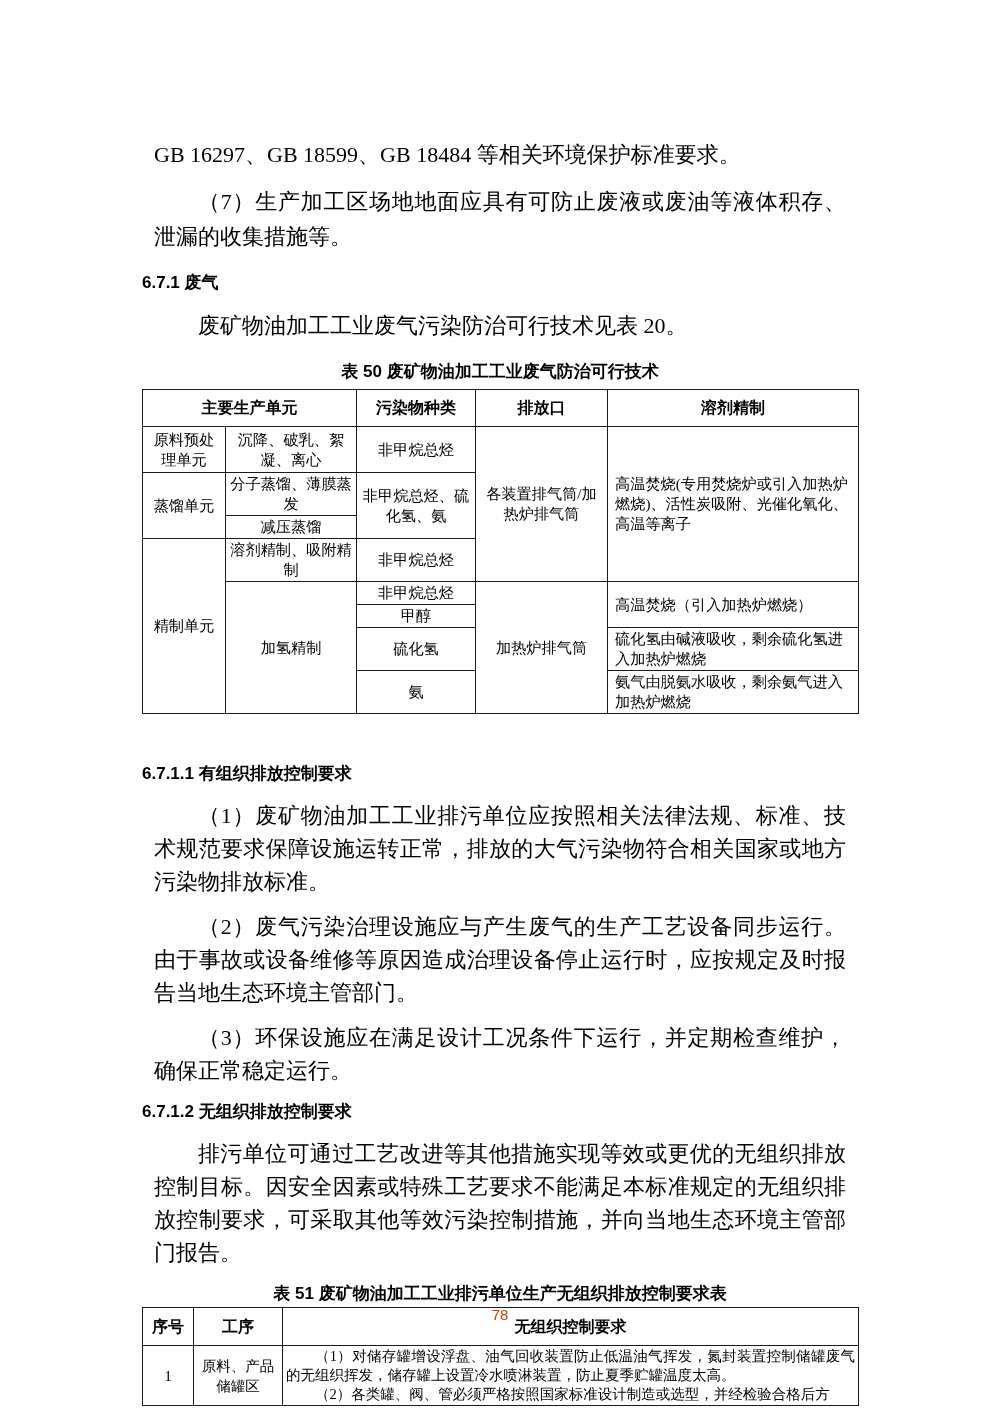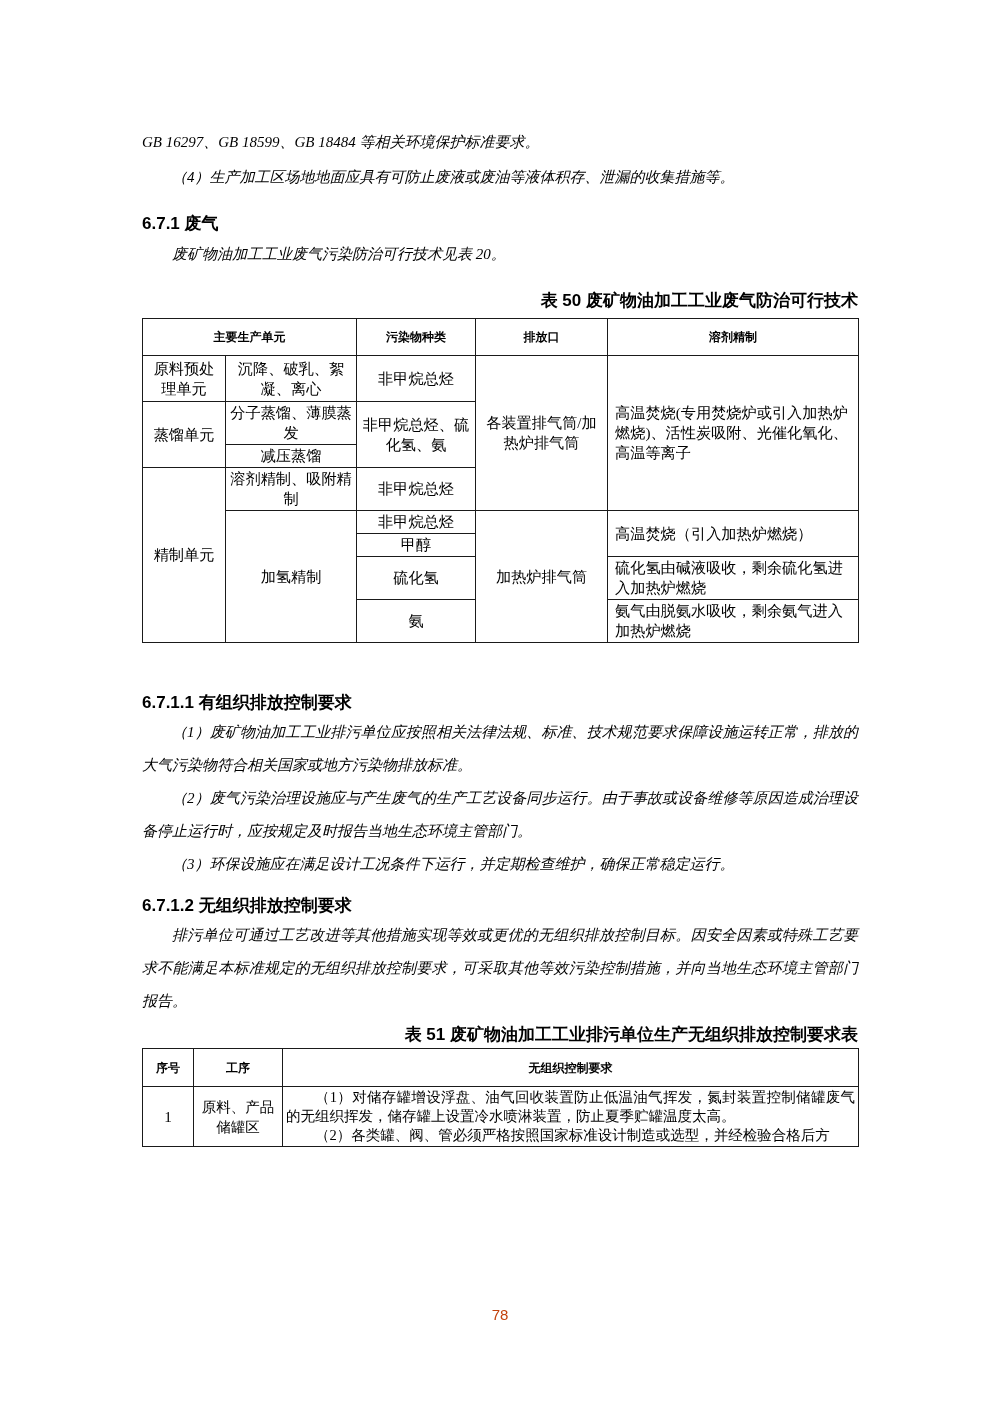--- a/index.html
+++ b/index.html
@@ -13,25 +13,24 @@
     font-family: "Liberation Serif", "DejaVu Serif", serif;
     overflow: hidden;
   }
   .content {
     position: absolute;
     left: 142px;
     top: 125px;
     width: 716px;
   }
   p.body {
-    margin: 0;
-    font-size: 15px;
+    margin: 12px;
+    font-size: 22px;
     line-height: 35px;
     text-align: justify;
-    font-style: italic;
   }
   p.body.tight { line-height: 33px; }
   p.indent { text-indent: 2em; }
   .heading {
     margin: 0;
     font-family: "Liberation Sans", "DejaVu Sans", sans-serif;
     font-weight: bold;
     font-size: 17px;
     line-height: 26px;
   }
@@ -39,21 +38,21 @@
   .h671  { margin-top: 16px; }
   .h6711 { margin-top: 47px; }
   .h6712 { margin-top: 12px; }
   .p-intro { margin-top: 6px; line-height: 32px; }
   .caption {
     margin: 0;
     font-family: "Liberation Sans", "DejaVu Sans", sans-serif;
     font-weight: bold;
     font-size: 17px;
     line-height: 26px;
-    text-align: right;
+    text-align: center;
   }
   .cap50 { margin-top: 16px; }
   .cap51 { margin-top: 4px; }
   .mt6  { margin-top: 6px; }
   table {
     border-collapse: collapse;
     table-layout: fixed;
     width: 716px;
   }
   .t50 { margin-top: 4px; }
@@ -63,21 +62,21 @@
     padding: 1px 4px;
     font-size: 15.2px;
     line-height: 20px;
     text-align: center;
     vertical-align: middle;
     overflow: hidden;
   }
   tr.hdr td {
     font-family: "Liberation Sans", "DejaVu Sans", sans-serif;
     font-weight: bold;
-    font-size: 12px;
+    font-size: 16px;
   }
   td.left { text-align: left; padding-left: 7px; padding-right: 6px; }
   td.req  {
     text-align: left;
     padding: 1px 3px;
     vertical-align: top;
     font-size: 14.5px;
     line-height: 19px;
   }
   td.req p { margin: 0; text-indent: 2em; text-align: justify; }
@@ -92,21 +91,21 @@
     color: #c2410c;
   }
 </style>
 </head>
 <body>
 
 <div class="page">
   <div class="content">
 
     <p class="body">GB 16297、GB 18599、GB 18484 等相关环境保护标准要求。</p>
-    <p class="body indent">（4）生产加工区场地地面应具有可防止废液或废油等液体积存、泄漏的收集措施等。</p>
+    <p class="body indent">（7）生产加工区场地地面应具有可防止废液或废油等液体积存、泄漏的收集措施等。</p>
 
     <h3 class="heading h671">6.7.1 废气</h3>
 
     <p class="body indent p-intro">废矿物油加工工业废气污染防治可行技术见表 20。</p>
 
     <p class="caption cap50">表 50 废矿物油加工工业废气防治可行技术</p>
 
     <table class="t50">
       <colgroup>
         <col style="width:83px">

